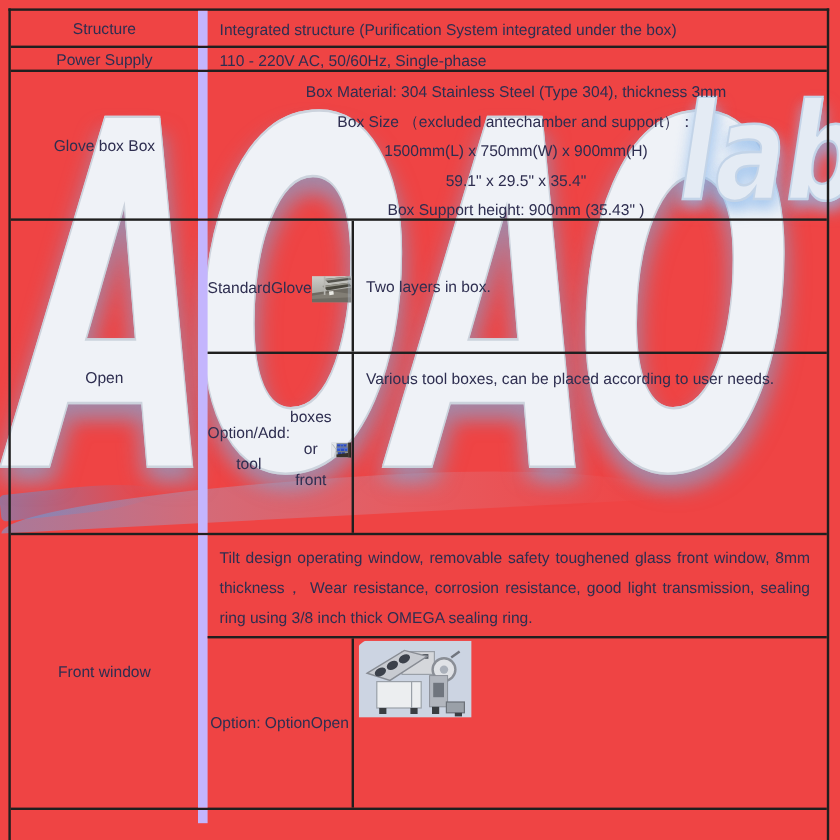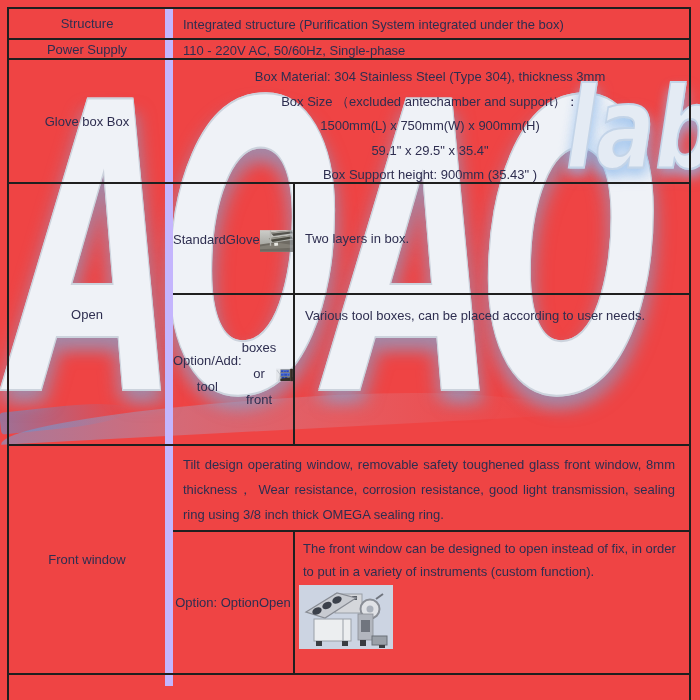--- a/index.html
+++ b/index.html
@@ -218,21 +218,20 @@
       <div class="content-col">
 
         <div class="intro-block">Tilt design operating window, removable safety toughened glass front window, 8mm thickness，  Wear resistance, corrosion resistance, good light transmission, sealing ring using 3/8 inch thick OMEGA sealing ring.</div>
 
         <div class="sub-row fw-sub">
           <div class="sub-label fw-sublabel">
             <div>Option: Option</div>
             <div>Open</div>
           </div>
           <div class="sub-desc">
-            <div class="fw-desc">The front window can be designed to open instead of fix, in order to put in a variety of instruments (custom function).</div>
 
             <svg class="photo photo-c" width="94" height="64" viewBox="0 0 94 64">
               <rect x="0" y="0" width="94" height="64" fill="#ccd4e2"></rect>
               <rect x="36" y="9" width="27" height="19" fill="#d5d7db" stroke="#9aa0a8" stroke-width="1"></rect>
               <rect x="53" y="11" width="5" height="4" fill="#575c64"></rect>
               <polygon points="7,27 38,8 57,13 26,33" fill="#c8cbd1" stroke="#888c94" stroke-width="1.2"></polygon>
               <ellipse cx="18" cy="26" rx="5" ry="3.4" fill="#3c414b" transform="rotate(-28 18 26)"></ellipse>
               <ellipse cx="28" cy="20.5" rx="5" ry="3.4" fill="#3c414b" transform="rotate(-28 28 20.5)"></ellipse>
               <ellipse cx="38" cy="15" rx="5" ry="3.4" fill="#3c414b" transform="rotate(-28 38 15)"></ellipse>
               <circle cx="71" cy="24" r="9.5" fill="#e0e2e6" stroke="#8a8e96" stroke-width="2"></circle>

